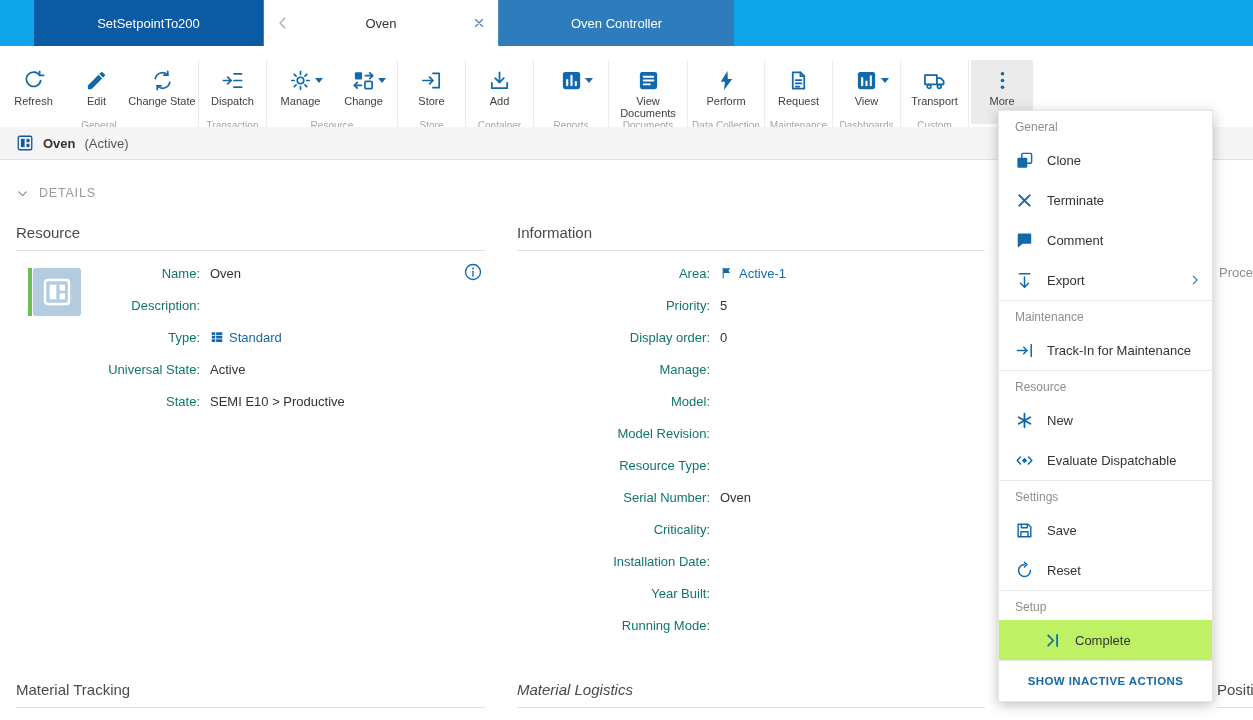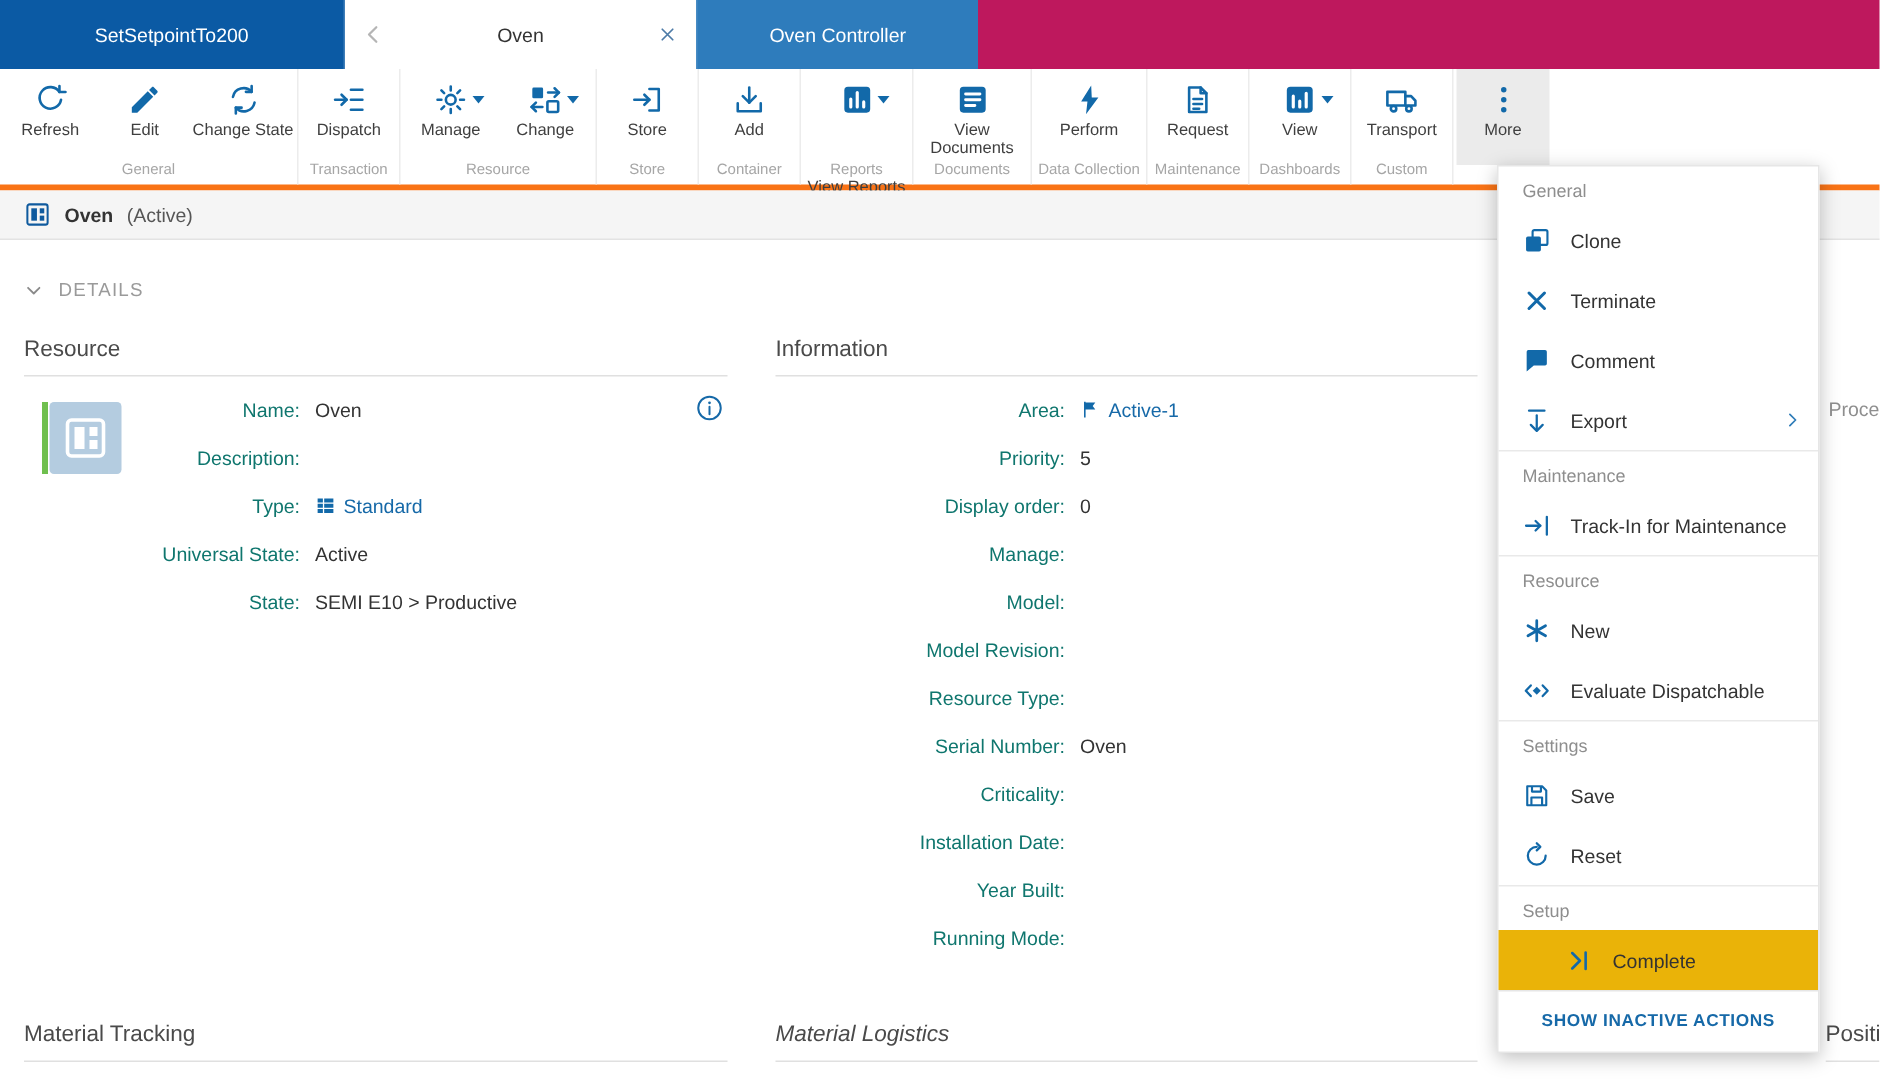--- a/index.html
+++ b/index.html
@@ -5,31 +5,31 @@
   * { box-sizing: border-box; margin: 0; padding: 0; }
   html,body { width:1253px; height:720px; }
   body {
     position: relative;
     font-family: "Liberation Sans", sans-serif;
     background: #fff;
     overflow: hidden;
     color: #333;
   }
   
-  .tabbar { position:absolute; top:0; left:0; right:0; height:46px; background:#be185d; display:flex; }
+  .tabbar { position:absolute; top:0; left:0; right:0; height:46px; background:#0ea5e9; display:flex;padding-left:34px; }
   .tab { height:46px; display:flex; align-items:center; justify-content:center; font-size:13px; color:#fff; position:relative; cursor:pointer; }
   .tab.t1 { width:230px; background:#0b5aa4; border-right:1px solid rgba(255,255,255,0.22); }
   .tab.active { width:234px; background:#ffffff; color:#333; }
-  .tab.t3 { width:188px; background:#2e7cbc; border-left:1px solid rgba(255,255,255,0.12); }
+  .tab.t3 { width:236px; background:#2e7cbc; border-left:1px solid rgba(255,255,255,0.12); }
   .tab-scroll { position:absolute; left:10px; top:14px; width:18px; height:18px; color:#b5b5b5; }
   .tab-close { position:absolute; right:12px; top:16px; width:14px; height:14px; color:#4d7ba7; }
   .tab svg { width:100%; height:100%; }
 
   
-  .ribbon { position:absolute; top:46px; left:0; right:0; height:81px; background:#fff; border-bottom:4px solid #f97316; display:flex; }
+  .ribbon { position:absolute; top:60px; left:0; right:0; height:81px; background:#fff; border-bottom:6px solid #f97316; display:flex; }
   .rgroup { position:relative; display:flex; border-right:1px solid #ececec; padding:0 2px; }
   .rgroup.last { border-right:none; }
   .rgroup-label { position:absolute; bottom:4px; left:0; right:0; text-align:center; font-size:10px; color:#a6a6a6; white-space:nowrap; }
   .ritem { width:63px; height:64px; display:flex; flex-direction:column; align-items:center; padding-top:9px; position:relative; cursor:pointer; }
   .ritem.w70 { width:70px;gap:38px; } .ritem.w72 { width:72px; } .ritem.w74 { width:74px; } .ritem.w68 { width:68px; } .ritem.w62 { width:62px; }
   .ritem.more-active { background:#ebebeb; }
   .ric { width:23px; height:23px; color:#1269a9; }
   .ric svg { width:100%; height:100%; }
   .rlabel { margin-top:3px; font-size:11px; color:#3f3f3f; text-align:center; line-height:12px; }
   .caret { position:absolute; top:18px; left:calc(50% + 14px); width:0; height:0;
@@ -77,21 +77,21 @@
 
   .proce-frag { position:absolute; top:265px; left:1219px; width:34px; height:18px; overflow:hidden;
                 font-size:13px; color:#8e8e8e; white-space:nowrap; }
 
   
   .menu { position:absolute; top:110px; left:998px; width:215px; background:#fff; z-index:50;
           box-shadow:0 3px 12px rgba(0,0,0,0.25); border:1px solid #e6e6e6; }
   .mgroup + .mgroup { border-top:1px solid #e9e9e9; }
   .mglabel { padding:8px 16px 4px; font-size:12px; line-height:17px; color:#8e8e8e; }
   .mitem { height:40px; display:flex; align-items:center; padding:0 10px 0 16px; gap:13px; font-size:13px; color:#333; cursor:pointer; }
-  .mitem.hl { background:#eab308;padding-left:44px; }
+  .mitem.hl { background:#bef264;padding-left:44px; }
   .mic { width:19px; height:19px; color:#1269a9; flex:none; }
   .mic svg { width:100%; height:100%; }
   .spacer { flex:1; }
   .submenu-arrow { width:14px; height:14px; color:#2f7cb8; flex:none; }
   .submenu-arrow svg { width:100%; height:100%; }
   .menu-footer { border-top:1px solid #e6e6e6; height:41px; display:flex; align-items:center; justify-content:center;
                  color:#1669a8; font-size:11.5px; font-weight:700; letter-spacing:0.4px; cursor:pointer; }
 </style>
 </head>
 <body>

